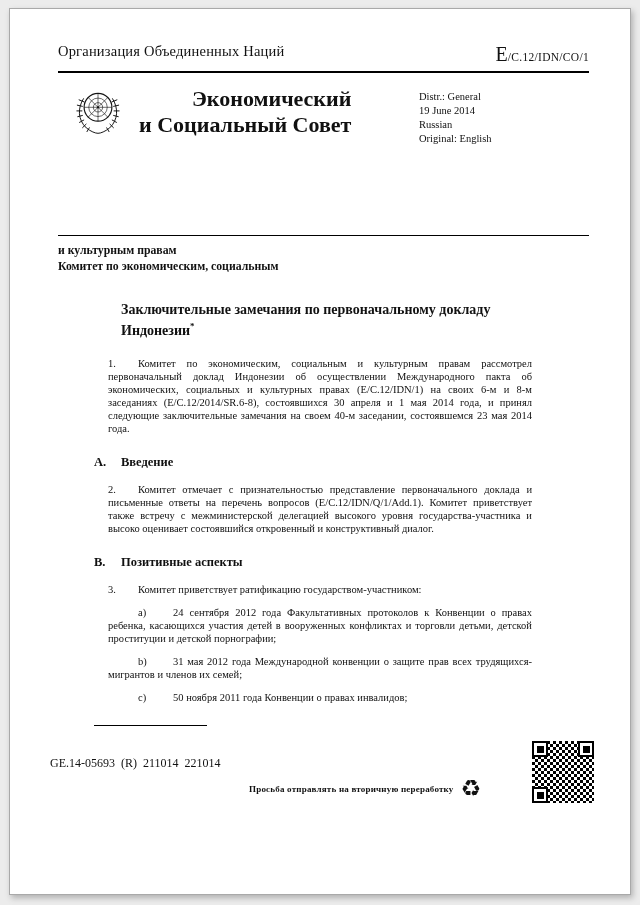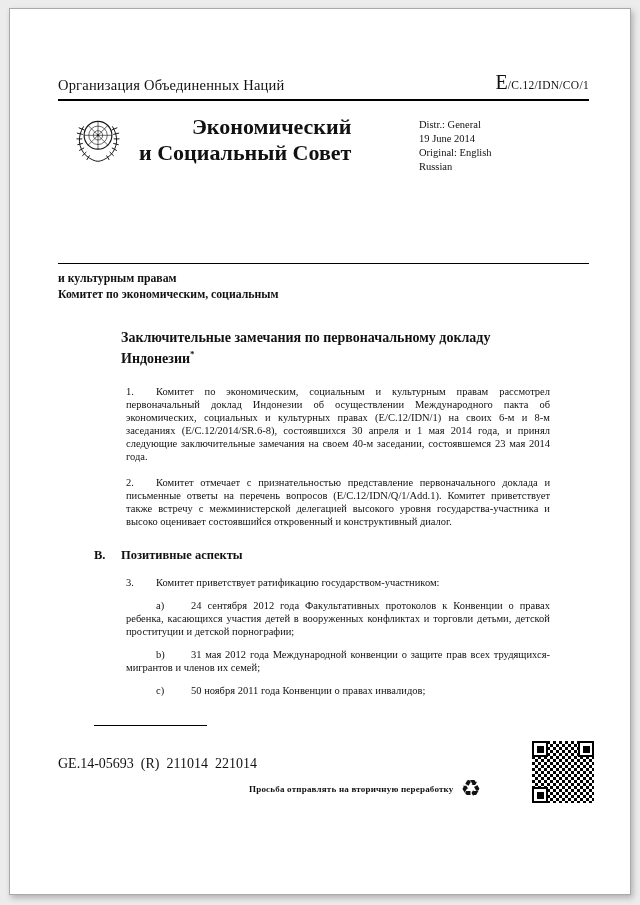--- a/index.html
+++ b/index.html
@@ -15,58 +15,58 @@
     width: 622px; height: 887px;
     margin: 8px auto;
     background: #fff;
     border: 1px solid #a9a9a9;
     box-shadow: 2px 3px 6px rgba(0,0,0,.25);
     padding: 34px 41px 0 48px;
     overflow: hidden;
   }
 
   
-  .header-row { display: flex; justify-content: space-between; align-items: flex-end; margin-top: 28px; }
+  .header-row { display: flex; justify-content: space-between; align-items: flex-start; }
   .org-name { font-size: 14.5px; letter-spacing: .2px; }
   .doc-symbol { display: flex; align-items: baseline; }
   .doc-symbol .big-e { font-size: 20px; }
   .doc-symbol .rest { font-size: 11.5px; letter-spacing: .3px; }
   .rule-thick { border-bottom: 2.5px solid #000; margin-top: 5px; }
 
   
   .masthead { display: flex; margin-top: 11px; }
   .emblem { margin-left: 13px; flex: 0 0 auto; }
   .council-title { margin-left: 14px; font-weight: bold; font-size: 22px; line-height: 1.18; padding-top: 2px; text-align: right; }
   .distr-block { margin-left: auto; width: 170px; font-size: 10.5px; line-height: 1.32; padding-top: 6px; }
   .rule-mid { border-bottom: 1.5px solid #000; margin-top: 90px; }
 
   
   .committee { margin-top: 7px; font-weight: bold; font-size: 11.75px; line-height: 1.3; }
 
   
   .doc-title { margin: 25px 0 0 63px; width: 400px; font-weight: bold; font-size: 14px; line-height: 1.5; }
   .doc-title sup { font-size: 9px; }
   .para, .subpara {
-    margin: 13px 0 0 68px; width: 424px;
+    margin: 13px 0 0 50px; width: 424px;
     font-size: 10.5px; line-height: 13px; text-align: justify;
   }
   .para-first { margin-top: 16px; }
   .pnum { display: inline-block; width: 30px; text-indent: 0; }
   .subpara { text-indent: 30px; margin-top: 10px; }
   .sub-letter { display: inline-block; width: 35px; text-indent: 0; }
   .sec { margin: 20px 0 0 36px; font-weight: bold; font-size: 12.5px; }
   .sec-letter { display: inline-block; width: 27px; }
 
   
   .footnote-area { position: absolute; left: 84px; top: 716px; width: 440px; font-size: 9.2px; }
   .footnote-rule { width: 113px; border-top: 1px solid #000; margin-bottom: 5px; }
   .fn-marker { vertical-align: super; font-size: 7.5px; margin: 0 7px 0 5px; }
 
   
-  .ge-line { position: absolute; left: 48px; top: 747px; font-size: 14px; white-space: pre; font-family: Liberation Serif, serif; }
+  .ge-line { position: absolute; left: 40px; top: 747px; font-size: 12px; white-space: pre; font-family: Liberation Serif, serif; }
   .barcode { position: absolute; left: 48px; top: 762px; width: 80px; }
   .barcode-bars {
     width: 78px; height: 21px;
     background: repeating-linear-gradient(90deg,
       #000 0 1.5px, #fff 1.5px 2.5px,
       #000 2.5px 3.2px, #fff 3.2px 5.5px,
       #000 5.5px 8px,  #fff 8px 9px,
       #000 9px 9.7px,  #fff 9.7px 12px);
   }
   .barcode-text {
@@ -119,36 +119,37 @@
         <use href="#br" transform="translate(60,0) scale(-1,1)"></use>
       </svg>
     </div>
     <div class="council-title">
       <div>Экономический</div>
       <div>и Социальный Совет</div>
     </div>
     <div class="distr-block">
       <div>Distr.: General</div>
       <div>19 June 2014</div>
+      <div>Russian</div>
       <div>Original: English</div>
-      <div>Russian</div>
     </div>
   </div>
   <div class="rule-mid"></div>
 
   <div class="committee">
     <div>и культурным правам</div>
     <div>Комитет по экономическим, социальным</div>
   </div>
 
   <main>
     <h1 class="doc-title"><span>Заключительные замечания по первоначальному докладу Индонезии</span><sup>*</sup></h1>
 
     <p class="para para-first"><span class="pnum">1.</span><span>Комитет по экономическим, социальным и культурным правам рассмотрел первоначальный доклад Индонезии об осуществлении Международного пакта об экономических, социальных и культурных правах (E/C.12/IDN/1) на своих 6-м и 8-м заседаниях (E/C.12/2014/SR.6-8), состоявшихся 30 апреля и 1 мая 2014 года, и принял следующие заключительные замечания на своем 40-м заседании, состоявшемся 23 мая 2014 года.</span></p>
 
+    <div class="sec"><span class="sec-letter">A.</span><span>Введение</span></div>
 
     <p class="para"><span class="pnum">2.</span><span>Комитет отмечает с признательностью представление первоначального доклада и письменные ответы на перечень вопросов (E/C.12/IDN/Q/1/Add.1). Комитет приветствует также встречу с межминистерской делегацией высокого уровня государства-участника и высоко оценивает состоявшийся откровенный и конструктивный диалог.</span></p>
 
     <div class="sec"><span class="sec-letter">B.</span><span>Позитивные аспекты</span></div>
 
     <p class="para"><span class="pnum">3.</span><span>Комитет приветствует ратификацию государством-участником:</span></p>
 
     <p class="subpara"><span class="sub-letter">a)</span><span>24 сентября 2012 года Факультативных протоколов к Конвенции о правах ребенка, касающихся участия детей в вооруженных конфликтах и торговли детьми, детской проституции и детской порнографии;</span></p>
 
     <p class="subpara"><span class="sub-letter">b)</span><span>31 мая 2012 года Международной конвенции о защите прав всех трудящихся-мигрантов и членов их семей;</span></p>

